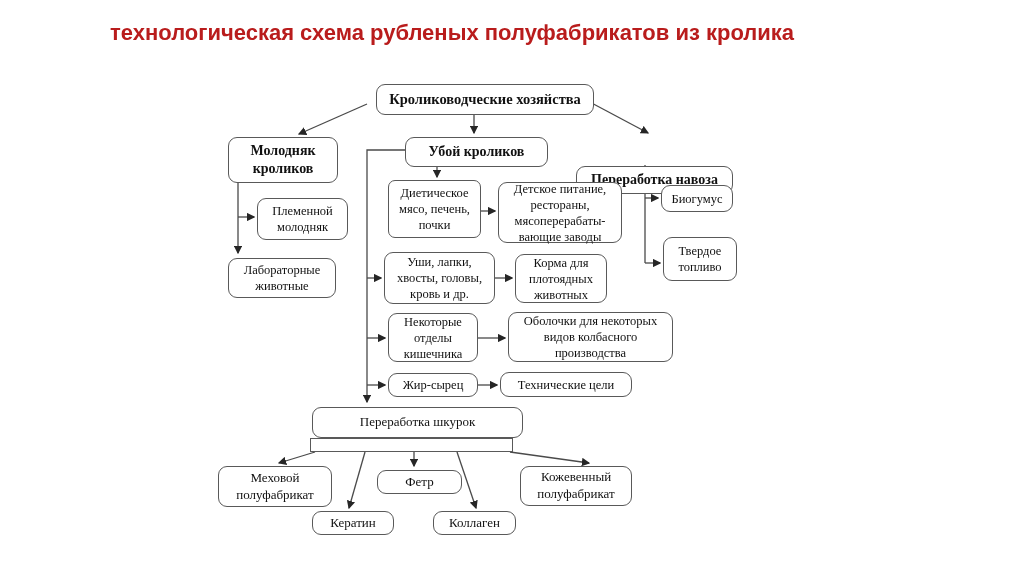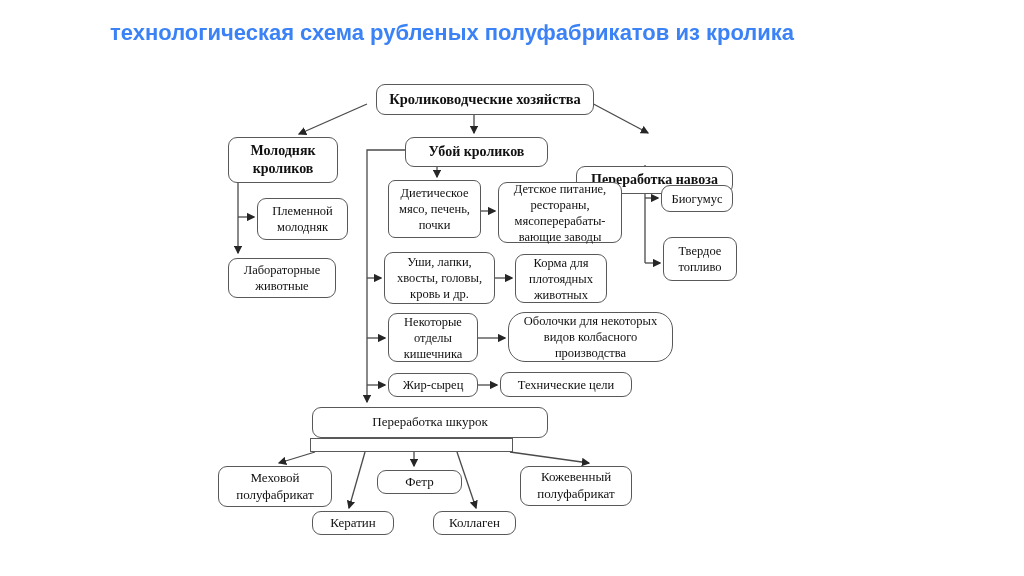--- a/index.html
+++ b/index.html
@@ -3,21 +3,21 @@
 <meta charset="utf-8">
 <style>
   html,body{margin:0;padding:0;background:#fff;}
   .stage{
     position:relative;width:1024px;height:576px;background:#ffffff;
     font-family:"Liberation Serif","DejaVu Serif",serif;overflow:hidden;
   }
   .title{
     position:absolute;left:110px;top:20px;width:820px;
     font-family:"Liberation Sans","DejaVu Sans",sans-serif;
-    font-weight:700;font-size:22px;color:#3b82f6;letter-spacing:0;
+    font-weight:700;font-size:22px;color:#b91c1c;letter-spacing:0;
   }
   .node{
     position:absolute;box-sizing:border-box;
     border:1px solid #595959;border-radius:9px;background:#fff;
     display:flex;align-items:center;justify-content:center;
     text-align:center;font-size:12.5px;line-height:1.28;color:#111;
     white-space:pre-line;padding:1px 3px;
   }
   .hdr{font-weight:700;font-size:14px;}
   .root{font-size:14.5px;margin-left:9px;}
@@ -100,29 +100,29 @@
 кровь и др.</div>
 
   <div class="node" style="left:515px;top:254px;width:92px;height:49px;">Корма для
 плотоядных
 животных</div>
 
   <div class="node" style="left:388px;top:313px;width:90px;height:49px;">Некоторые
 отделы
 кишечника</div>
 
-  <div class="node" style="left:508px;top:312px;width:165px;height:50px;border-radius:17px;">Оболочки для некоторых
+  <div class="node" style="left:508px;top:312px;width:165px;height:50px;">Оболочки для некоторых
 видов колбасного
 производства</div>
 
   <div class="node" style="left:388px;top:373px;width:90px;height:24px;">Жир-сырец</div>
 
   <div class="node" style="left:500px;top:372px;width:132px;height:25px;">Технические цели</div>
 
-  <div class="node" style="left:312px;top:407px;width:236px;height:31px;font-size:13px;">Переработка шкурок</div>
+  <div class="node" style="left:312px;top:407px;width:211px;height:31px;font-size:13px;">Переработка шкурок</div>
 
   <div class="bar" style="left:310px;top:438px;width:203px;height:14px;"></div>
 
   <div class="node" style="left:218px;top:466px;width:114px;height:41px;font-size:13px;">Меховой
 полуфабрикат</div>
 
   <div class="node" style="left:312px;top:511px;width:82px;height:24px;font-size:13px;">Кератин</div>
 
   <div class="node" style="left:377px;top:470px;width:85px;height:24px;font-size:13px;">Фетр</div>
 

